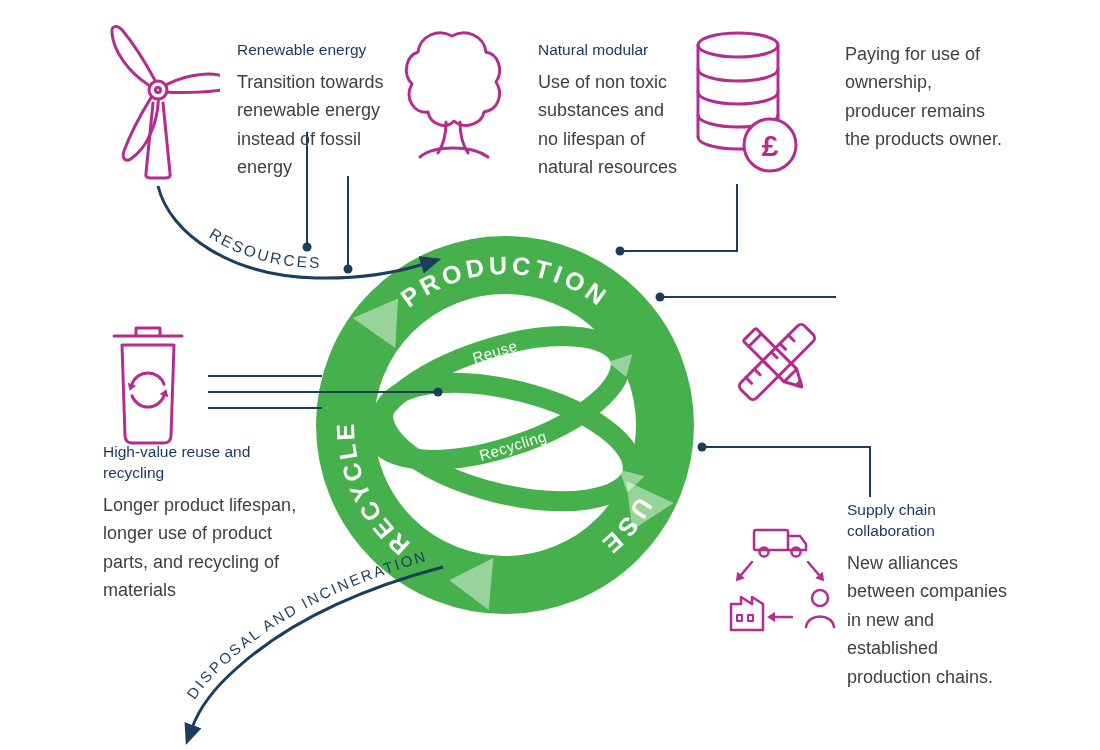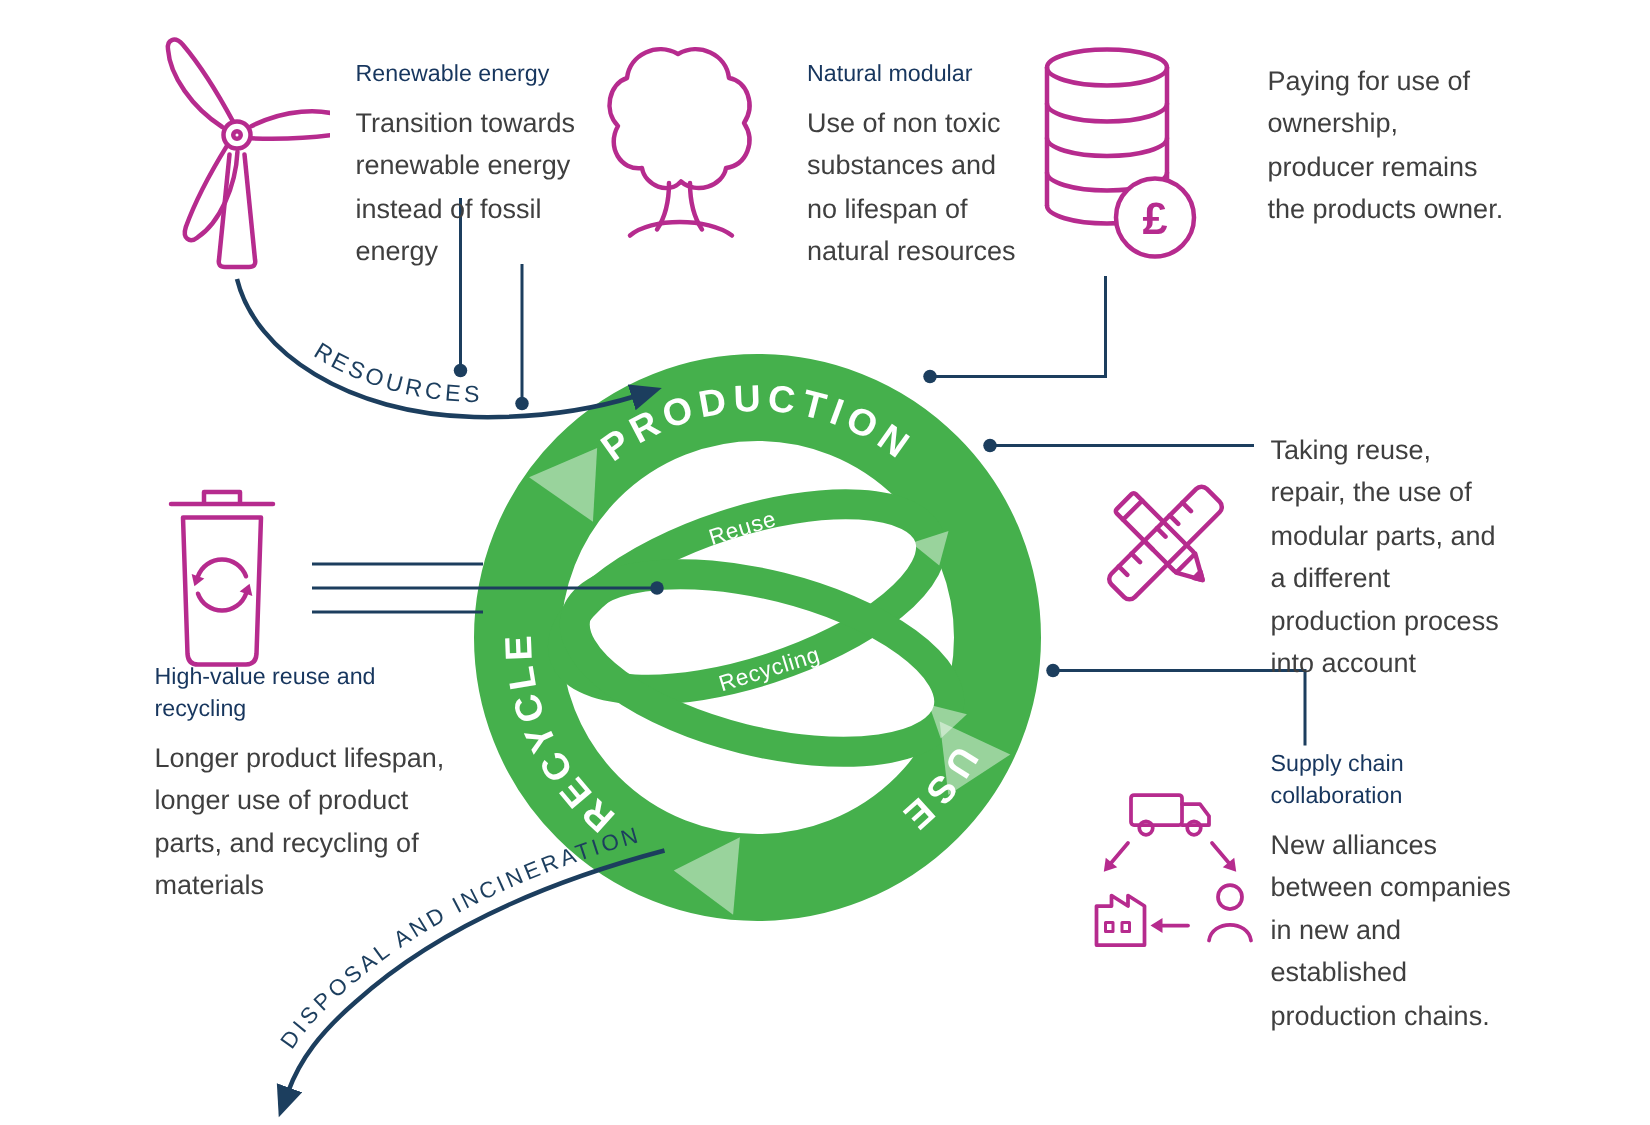--- a/index.html
+++ b/index.html
@@ -199,21 +199,20 @@
   <div class="callout" style="left:538px;top:40px;width:140px">
     <h3>Natural modular</h3>
     <p>Use of non toxic substances and no lifespan of natural resources</p>
   </div>
 
   <div class="callout" style="left:845px;top:40px;width:160px">
     <p>Paying for use of ownership, producer remains the products owner.</p>
   </div>
 
   <div class="callout" style="left:847px;top:286px;width:162px">
-    <p>Taking reuse, repair, the use of modular parts, and a different production process into account</p>
   </div>
 
   <div class="callout narrow-title" style="left:103px;top:442px;width:205px">
     <h3>High-value reuse and recycling</h3>
     <p>Longer product lifespan, longer use of product parts, and recycling of materials</p>
   </div>
 
   <div class="callout" style="left:847px;top:500px;width:175px">
     <h3>Supply chain collaboration</h3>
     <p>New alliances between companies in new and established production chains.</p>

